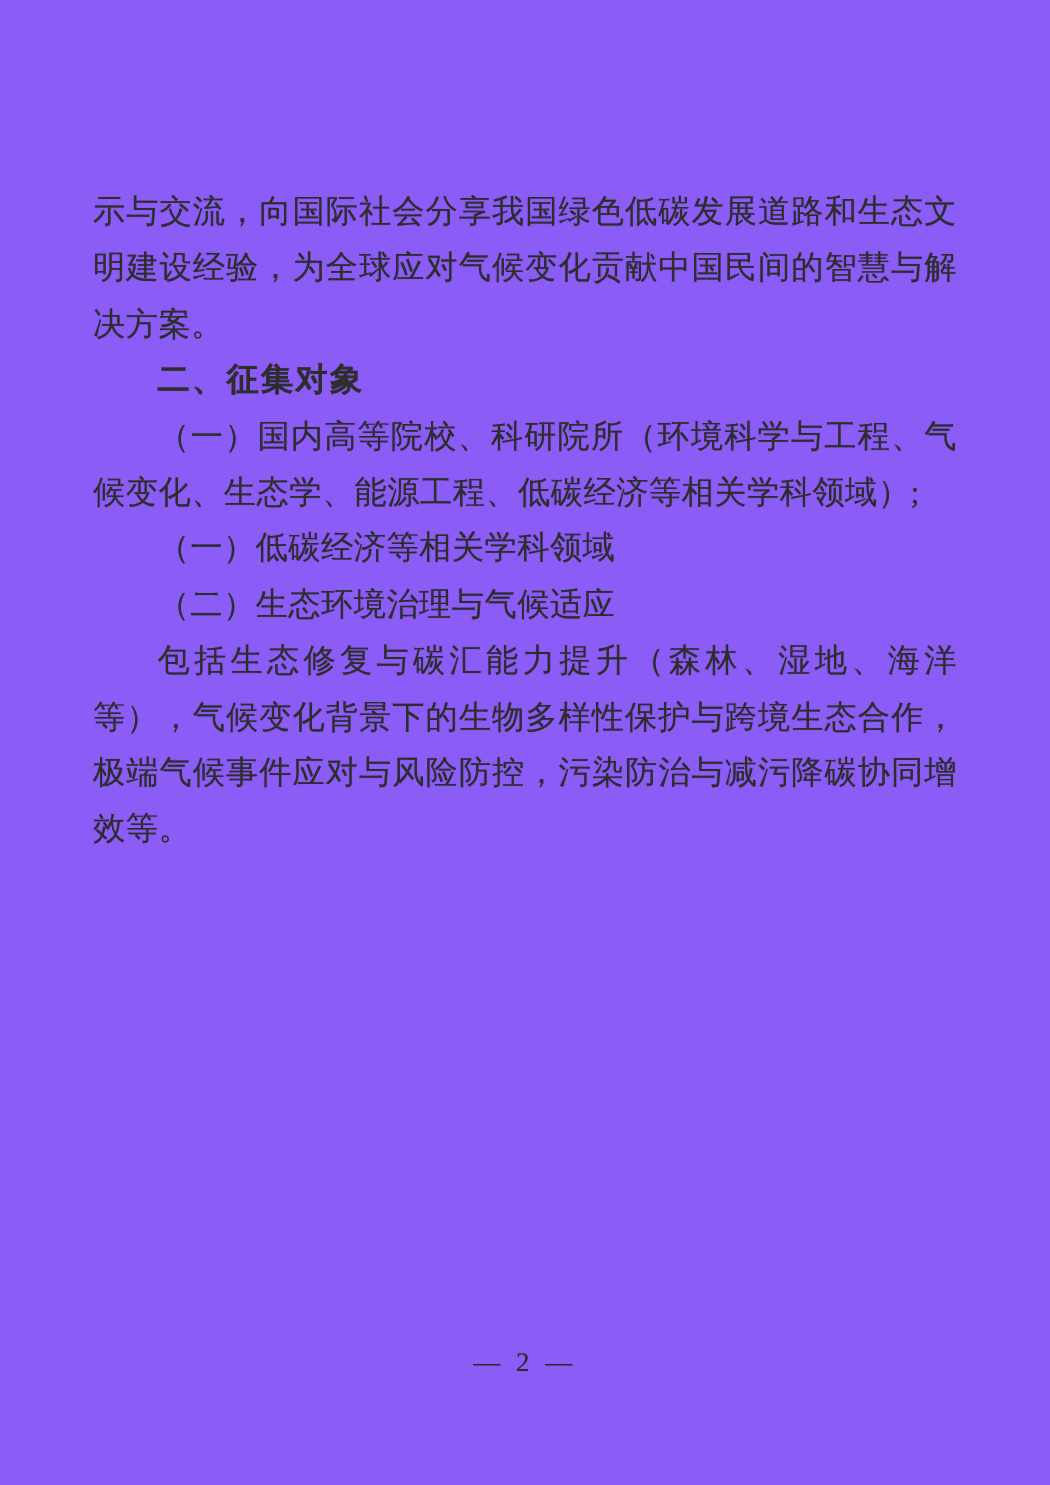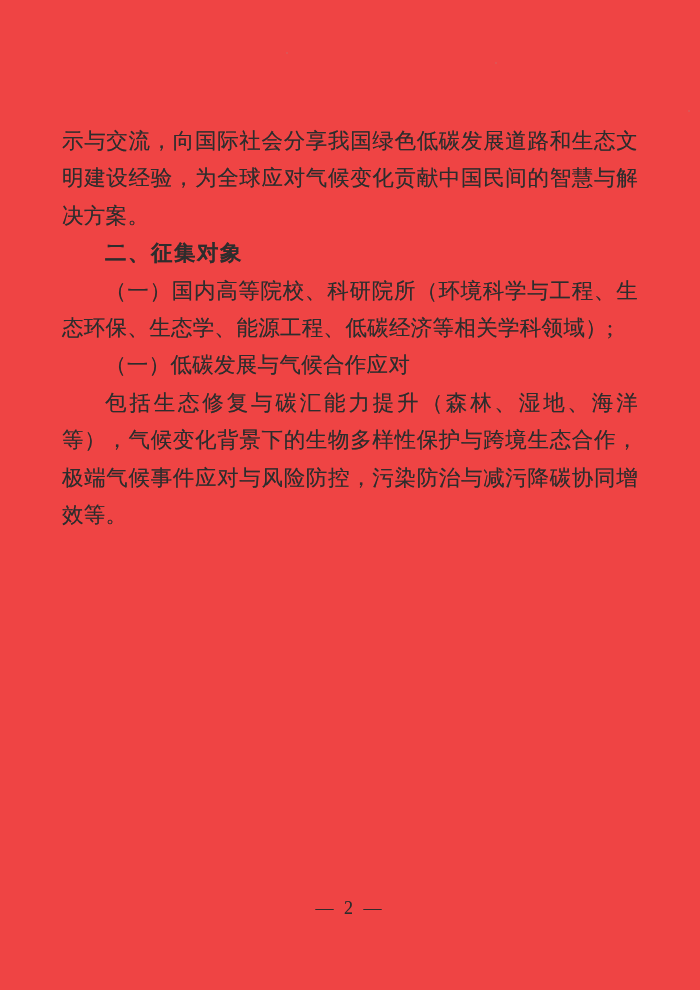--- a/index.html
+++ b/index.html
@@ -1,20 +1,20 @@
 <!DOCTYPE html>
 <html><head>
 <meta charset="utf-8">
 <style>
   html, body { margin: 0; padding: 0; background: #ffffff; }
   .page {
     position: relative;
     width: 700px;
     height: 990px;
-    background: #ef4444;
+    background: #8b5cf6;
     overflow: hidden;
     font-family: "Liberation Serif", "DejaVu Serif", serif;
   }
   .content {
     position: absolute;
     left: 62px;
     top: 123px;
     width: 576px;
   }
   .content p {
@@ -57,19 +57,20 @@
 <body>
 
 <div class="page">
   <span class="speck s1"></span>
   <span class="speck s2"></span>
   <span class="speck s3"></span>
 
   <div class="content">
     <p class="body">示与交流，向国际社会分享我国绿色低碳发展道路和生态文明建设经验，为全球应对气候变化贡献中国民间的智慧与解决方案。</p>
     <p class="heading">二、征集对象</p>
-    <p class="indent">（一）国内高等院校、科研院所（环境科学与工程、生态环保、生态学、能源工程、低碳经济等相关学科领域）;</p>
-    <p class="indent">（一）低碳发展与气候合作应对</p>
+    <p class="indent">（一）国内高等院校、科研院所（环境科学与工程、气候变化、生态学、能源工程、低碳经济等相关学科领域）;</p>
+    <p class="indent">（一）低碳经济等相关学科领域</p>
+    <p class="indent">（二）生态环境治理与气候适应</p>
     <p class="indent">包括生态修复与碳汇能力提升（森林、湿地、海洋等），气候变化背景下的生物多样性保护与跨境生态合作，极端气候事件应对与风险防控，污染防治与减污降碳协同增效等。</p>
   </div>
 
   <div class="footer">— 2 —</div>
 </div>
 
 </body></html>

